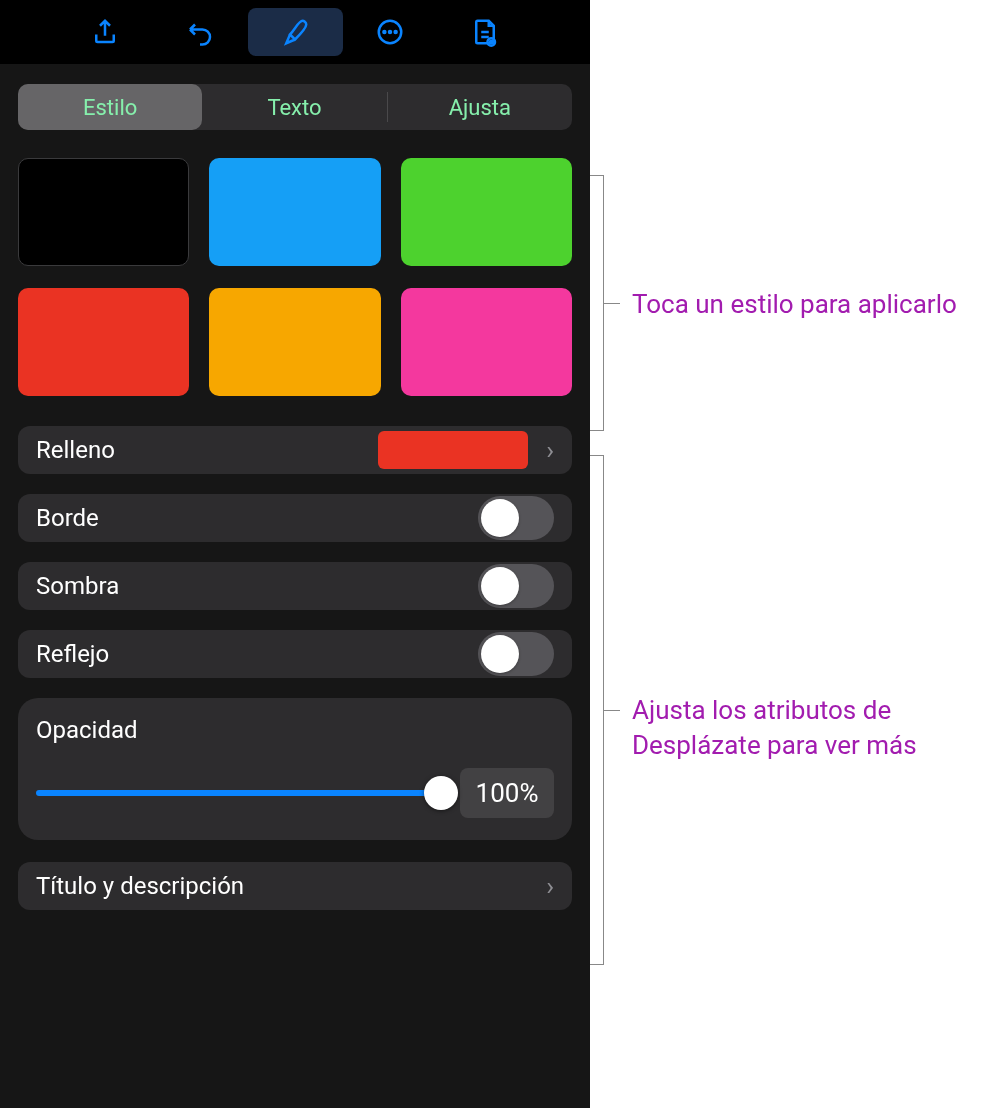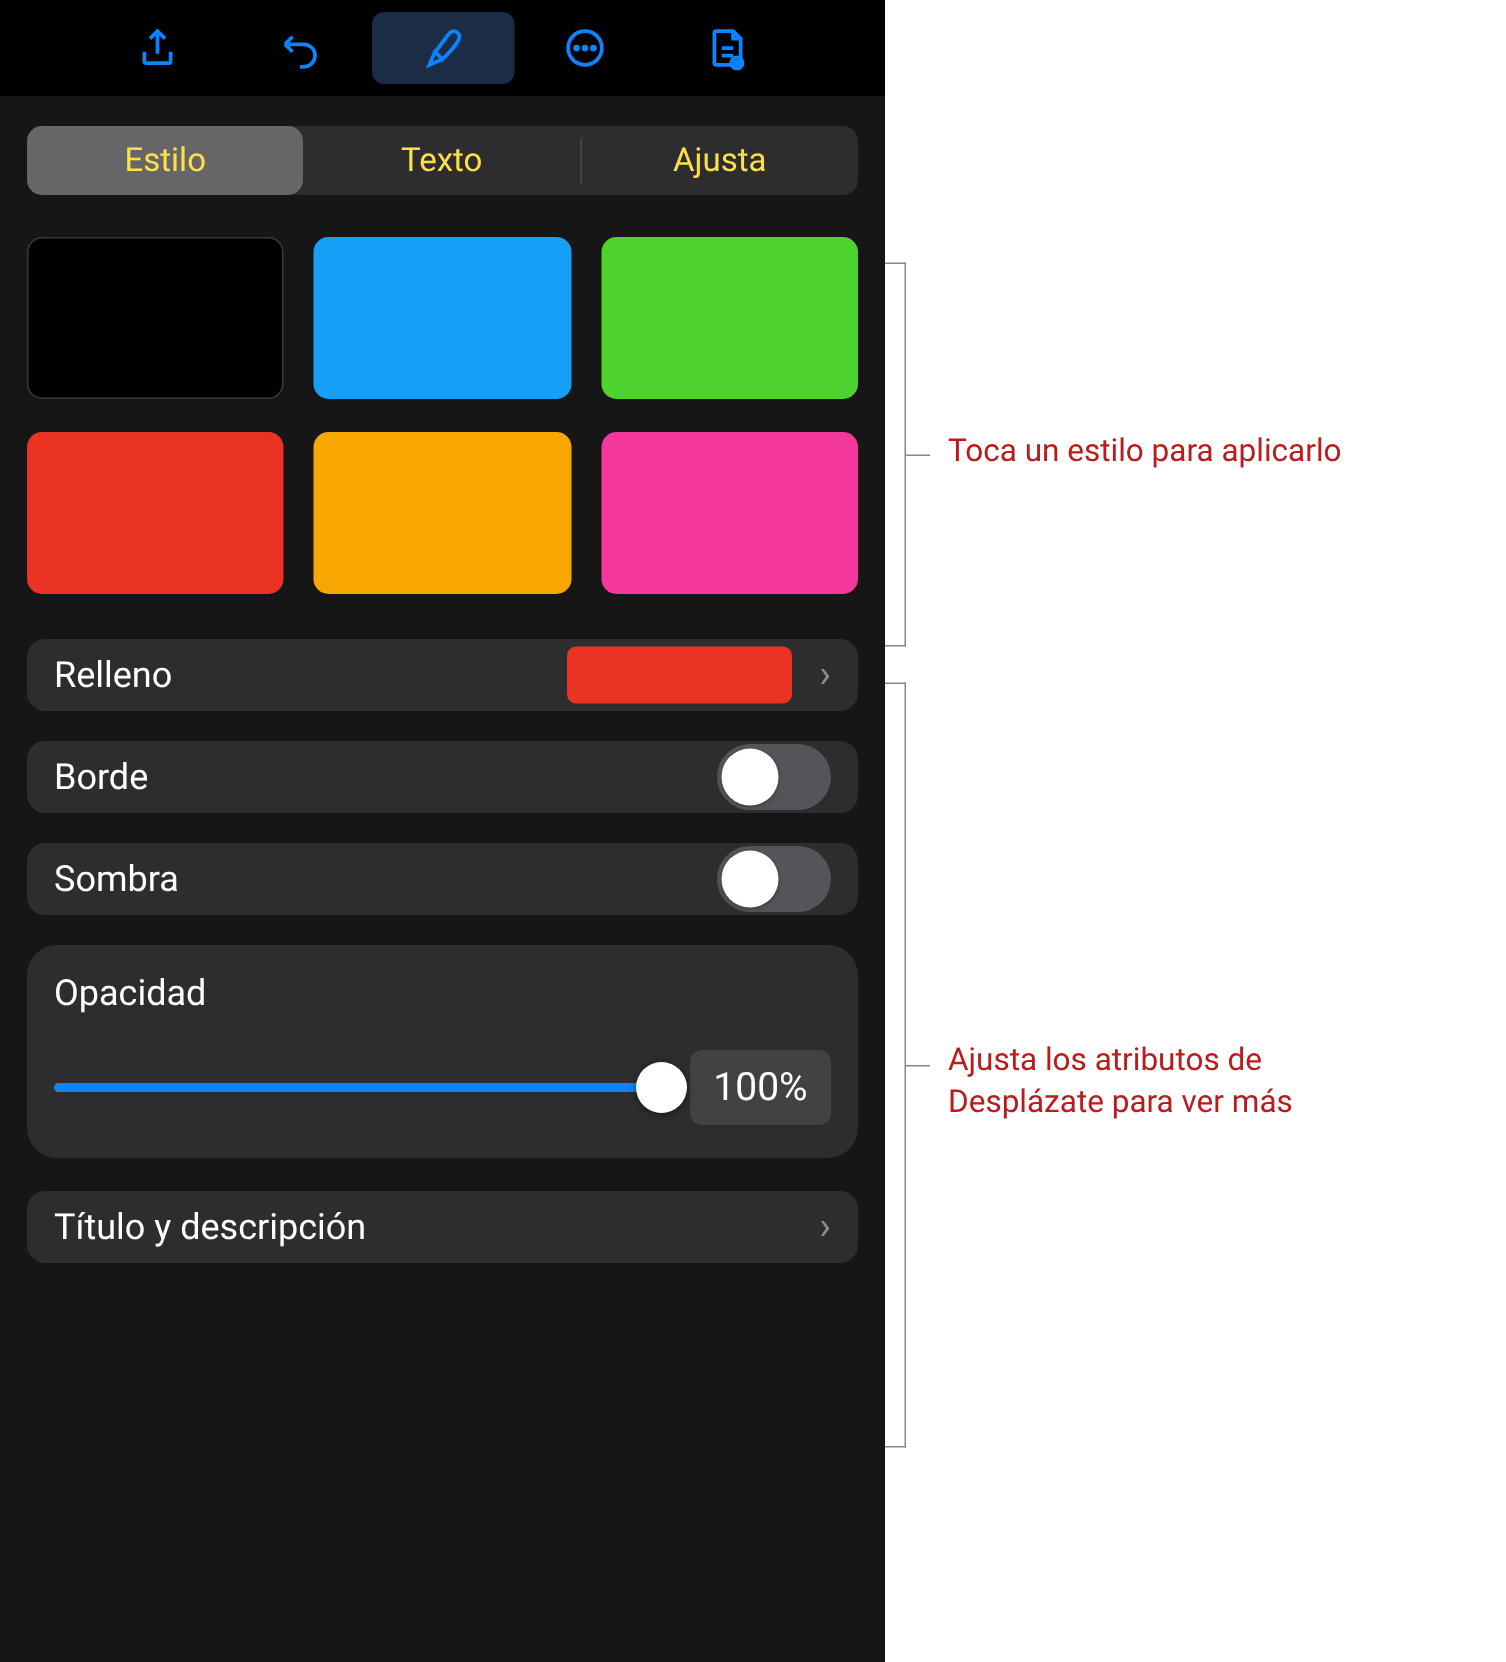--- a/index.html
+++ b/index.html
@@ -64,21 +64,21 @@
       background: #2d2c2e;
       border-radius: 10px;
       height: 46px;
       margin-bottom: 28px;
     }
     .segment {
       flex: 1;
       display: flex;
       align-items: center;
       justify-content: center;
-      color: #fde047;
+      color: #86efac;
       font-size: 22px;
       border-radius: 10px;
       position: relative;
     }
     .segment.selected {
       background: #666567;
     }
     .segment-divider {
       width: 1px;
       background: #4a494b;
@@ -183,22 +183,22 @@
       background: #424143;
       border-radius: 8px;
       padding: 10px 4px;
       font-size: 26px;
       min-width: 94px;
       text-align: center;
     }
     
     .anno {
       position: absolute;
-      font-size: 21px;
-      color: #b91c1c;
+      font-size: 26px;
+      color: #a21caf;
       line-height: 1.35;
     }
     .bracket {
       position: absolute;
       border-right: 1px solid #888;
       border-top: 1px solid #888;
       border-bottom: 1px solid #888;
       width: 14px;
     }
     .bracket-line {
@@ -283,20 +283,26 @@
       </div>
     </div>
 
     <div class="row">
       <span class="row-label">Sombra</span>
       <div class="toggle">
         <div class="toggle-knob"></div>
       </div>
     </div>
 
+    <div class="row">
+      <span class="row-label">Reflejo</span>
+      <div class="toggle">
+        <div class="toggle-knob"></div>
+      </div>
+    </div>
 
     <div class="opacity-block">
       <span>Opacidad</span>
       <div class="opacity-controls">
         <div class="slider">
           <div class="slider-track"></div>
           <div class="slider-thumb"></div>
         </div>
         <div class="opacity-value">100%</div>
       </div>

